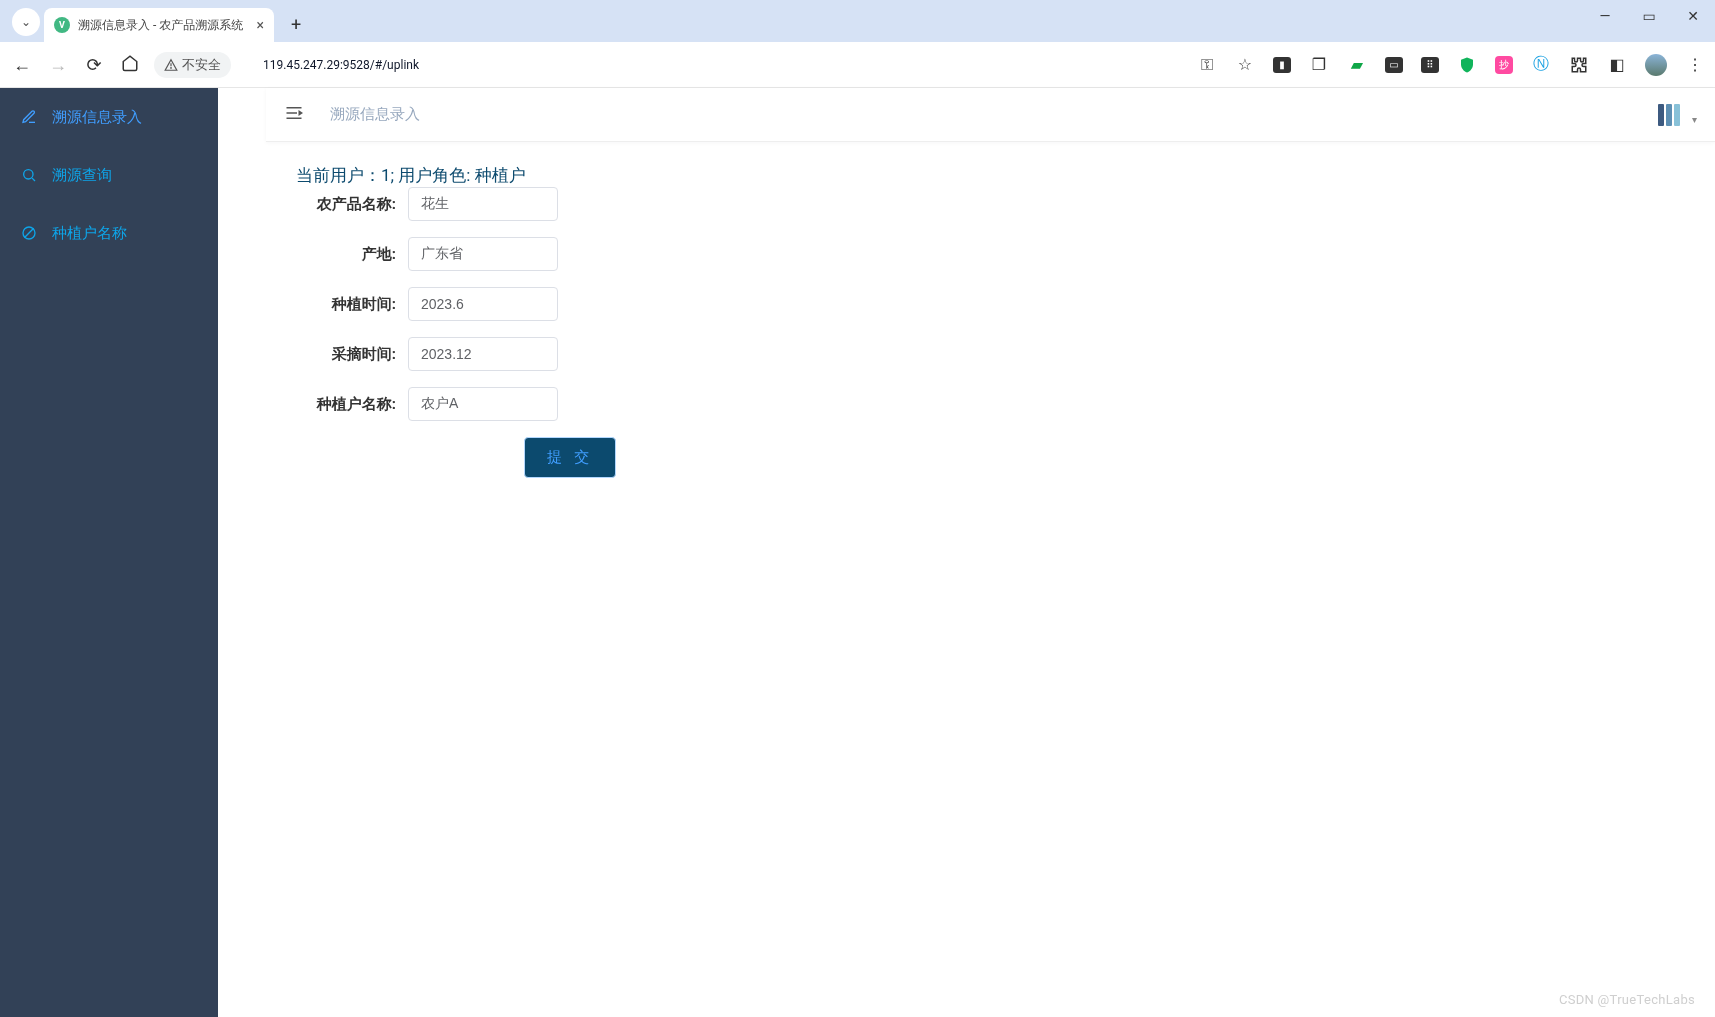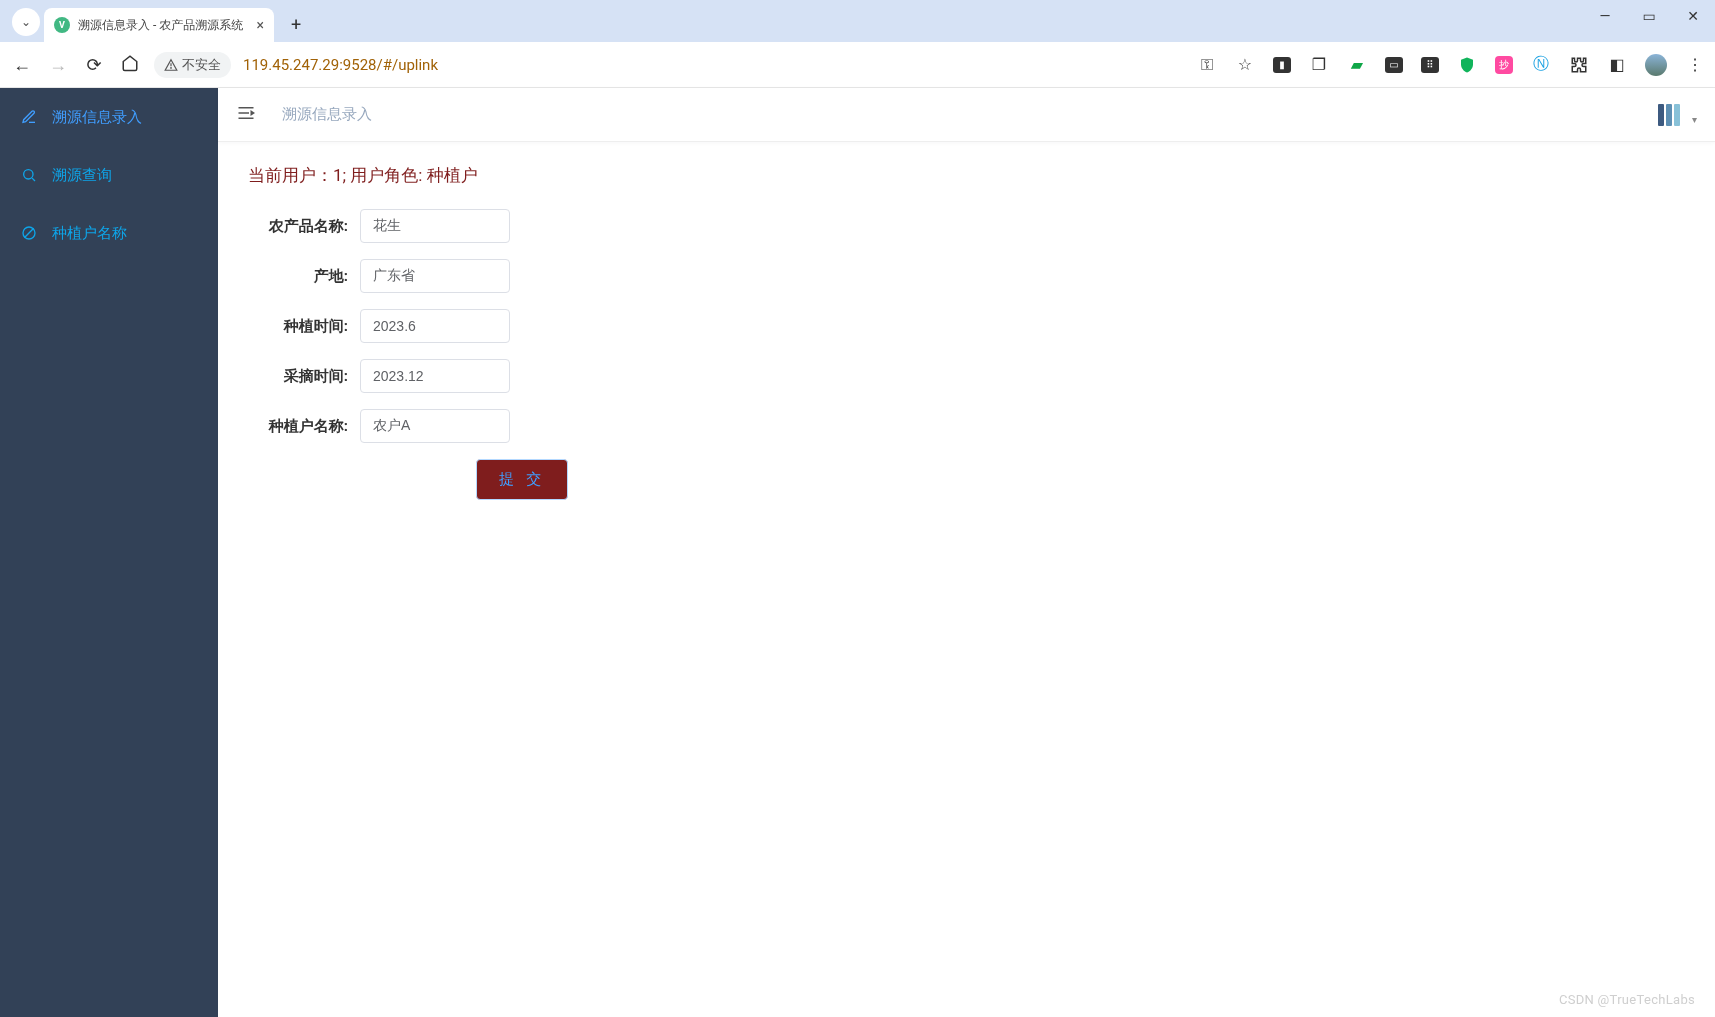--- a/index.html
+++ b/index.html
@@ -66,33 +66,33 @@
       gap: 12px;
       border-bottom: 1px solid #e6e6e6;
     }
     .nav-btn { color: #333; font-size: 18px; width: 24px; text-align: center; cursor: pointer; }
     .nav-btn.disabled { color: #b8b8b8; }
     .security-chip {
       display: flex; align-items: center; gap: 4px;
       background: #f1f3f4; padding: 4px 10px; border-radius: 14px;
       font-size: 13px; color: #555;
     }
-    .url-text { font-size: 15px; color: #a16207; flex: 1; }
+    .url-text { font-size: 12px; color: #0f172a; flex: 1; margin-left: 20px; }
     .toolbar-right { display: flex; align-items: center; gap: 18px; }
     .toolbar-icon { width: 20px; height: 20px; display: inline-flex; align-items: center; justify-content: center; font-size: 16px; color: #333; }
     .avatar-icon {
       width: 22px; height: 22px; border-radius: 50%;
       background: linear-gradient(180deg, #8bb4d8 0%, #5a7a6e 100%);
     }
     .ext-pink { background: #ff4aa1; color: #fff; border-radius: 4px; font-size: 10px; width: 18px; height: 18px; }
     .ext-green { color: #0fa648; }
     .ext-dark { background: #333; color: #fff; border-radius: 3px; width: 18px; height: 16px; font-size: 10px; }
 
     
-    .app { display: flex; height: calc(100vh - 88px); }
+    .app { display: flex; height: calc(100vh - 88px); gap: 48px; }
     .sidebar {
       width: 218px;
       background: #324157;
       color: #bfcbd9;
       padding-top: 0;
       flex-shrink: 0;
     }
     .sidebar-item {
       height: 58px;
       display: flex; align-items: center;
@@ -117,21 +117,21 @@
     .breadcrumb { color: #97a8be; font-size: 15px; }
     .topbar-right { margin-left: auto; display: flex; align-items: center; gap: 6px; }
     .logo-stripes { display: flex; gap: 2px; height: 22px; align-items: flex-end; }
     .logo-stripes span { width: 6px; border-radius: 1px; }
     .logo-stripes span:nth-child(1){ background:#3d5a80; height:22px; }
     .logo-stripes span:nth-child(2){ background:#5d8fb3; height:22px; }
     .logo-stripes span:nth-child(3){ background:#88c1d8; height:22px; }
     .caret { color: #888; font-size: 10px; margin-left: 6px; margin-top: 10px; }
 
     .content { padding: 22px 30px; overflow: auto; }
-    .user-info { color: #7f1d1d; font-size: 17px; margin-bottom: 22px; }
+    .user-info { color: #0c4a6e; font-size: 17px; }
     .form-row {
       display: flex; align-items: center;
       margin-bottom: 16px;
     }
     .form-label {
       width: 112px; text-align: right;
       padding-right: 12px;
       font-weight: 700;
       color: #333;
       font-size: 15px;
@@ -141,21 +141,21 @@
       width: 150px;
       border: 1px solid #dcdfe6;
       border-radius: 4px;
       padding: 0 12px;
       font-size: 14px;
       color: #606266;
       outline: none;
     }
     .btn-row { padding-left: 228px; margin-top: 10px; }
     .submit-btn {
-      background: #7f1d1d;
+      background: #0c4a6e;
       color: #409eff;
       border: 1px solid #b3d8ff;
       padding: 10px 22px;
       border-radius: 4px;
       font-size: 15px;
       cursor: pointer;
       letter-spacing: 4px;
     }
 
     .watermark {

